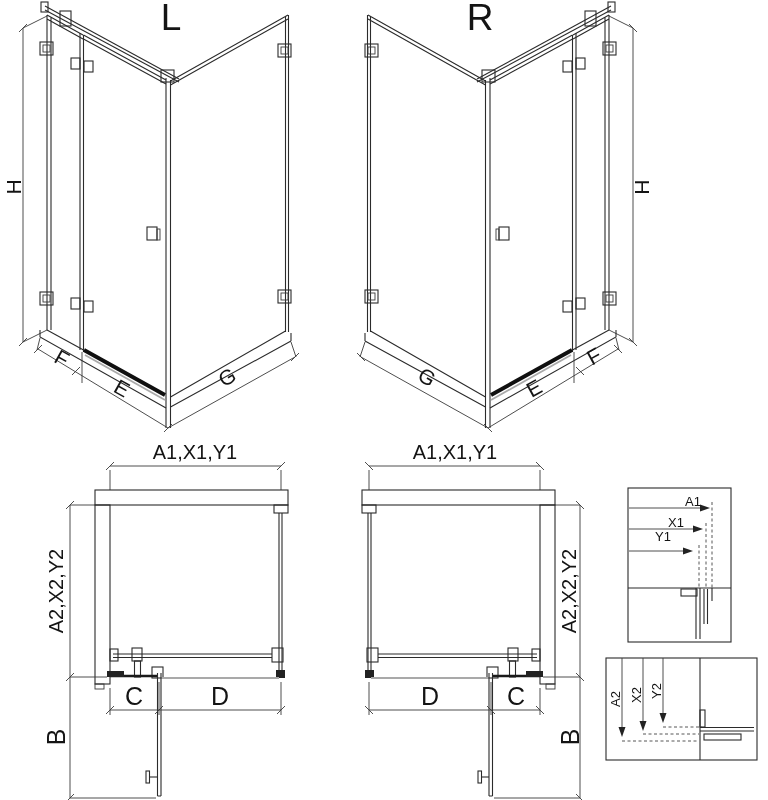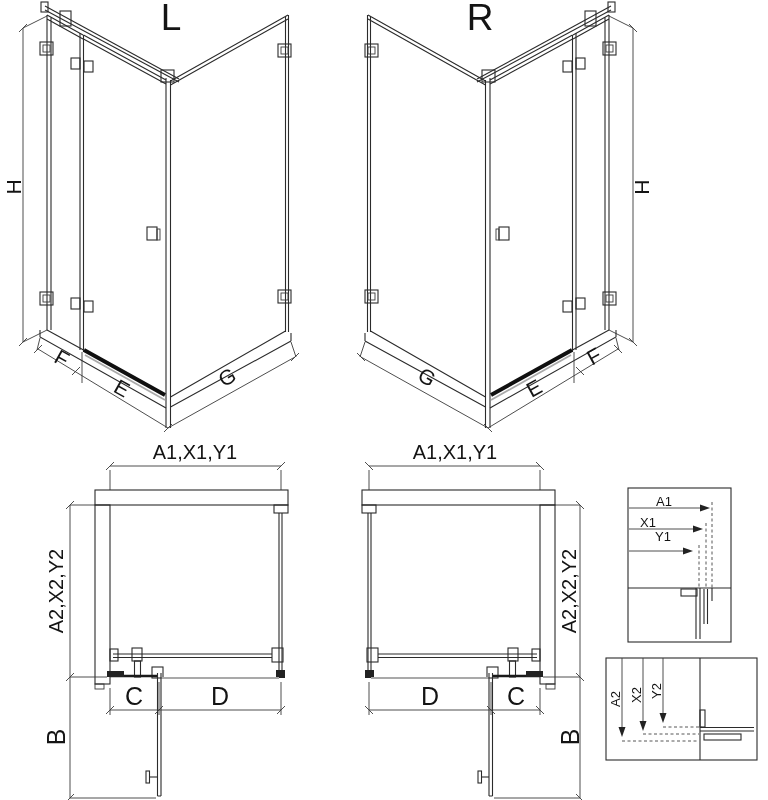--- a/index.html
+++ b/index.html
@@ -187,21 +187,21 @@
 <span class="lbl f20 rotccw" style="left:569px;top:591px">A2,X2,Y2</span>
 
 <span class="lbl f25" style="left:134px;top:696px">C</span>
 <span class="lbl f25" style="left:220px;top:696px">D</span>
 <span class="lbl f25" style="left:430px;top:696px">D</span>
 <span class="lbl f25" style="left:516px;top:696px">C</span>
 
 <span class="lbl f25 rotccw" style="left:56px;top:737px">B</span>
 <span class="lbl f25 rotccw" style="left:570px;top:737px">B</span>
 
-<span class="lbl f13" style="left:664px;top:501px">A1</span>
-<span class="lbl f13" style="left:648px;top:522px">X1</span>
+<span class="lbl f13" style="left:693px;top:501px">A1</span>
+<span class="lbl f13" style="left:676px;top:522px">X1</span>
 <span class="lbl f13" style="left:663px;top:536px">Y1</span>
 
 <span class="lbl f13 rotccw" style="left:615px;top:699px">A2</span>
 <span class="lbl f13 rotccw" style="left:636px;top:695px">X2</span>
 <span class="lbl f13 rotccw" style="left:656px;top:691px">Y2</span>
 
 </div>
 
 </body></html>

